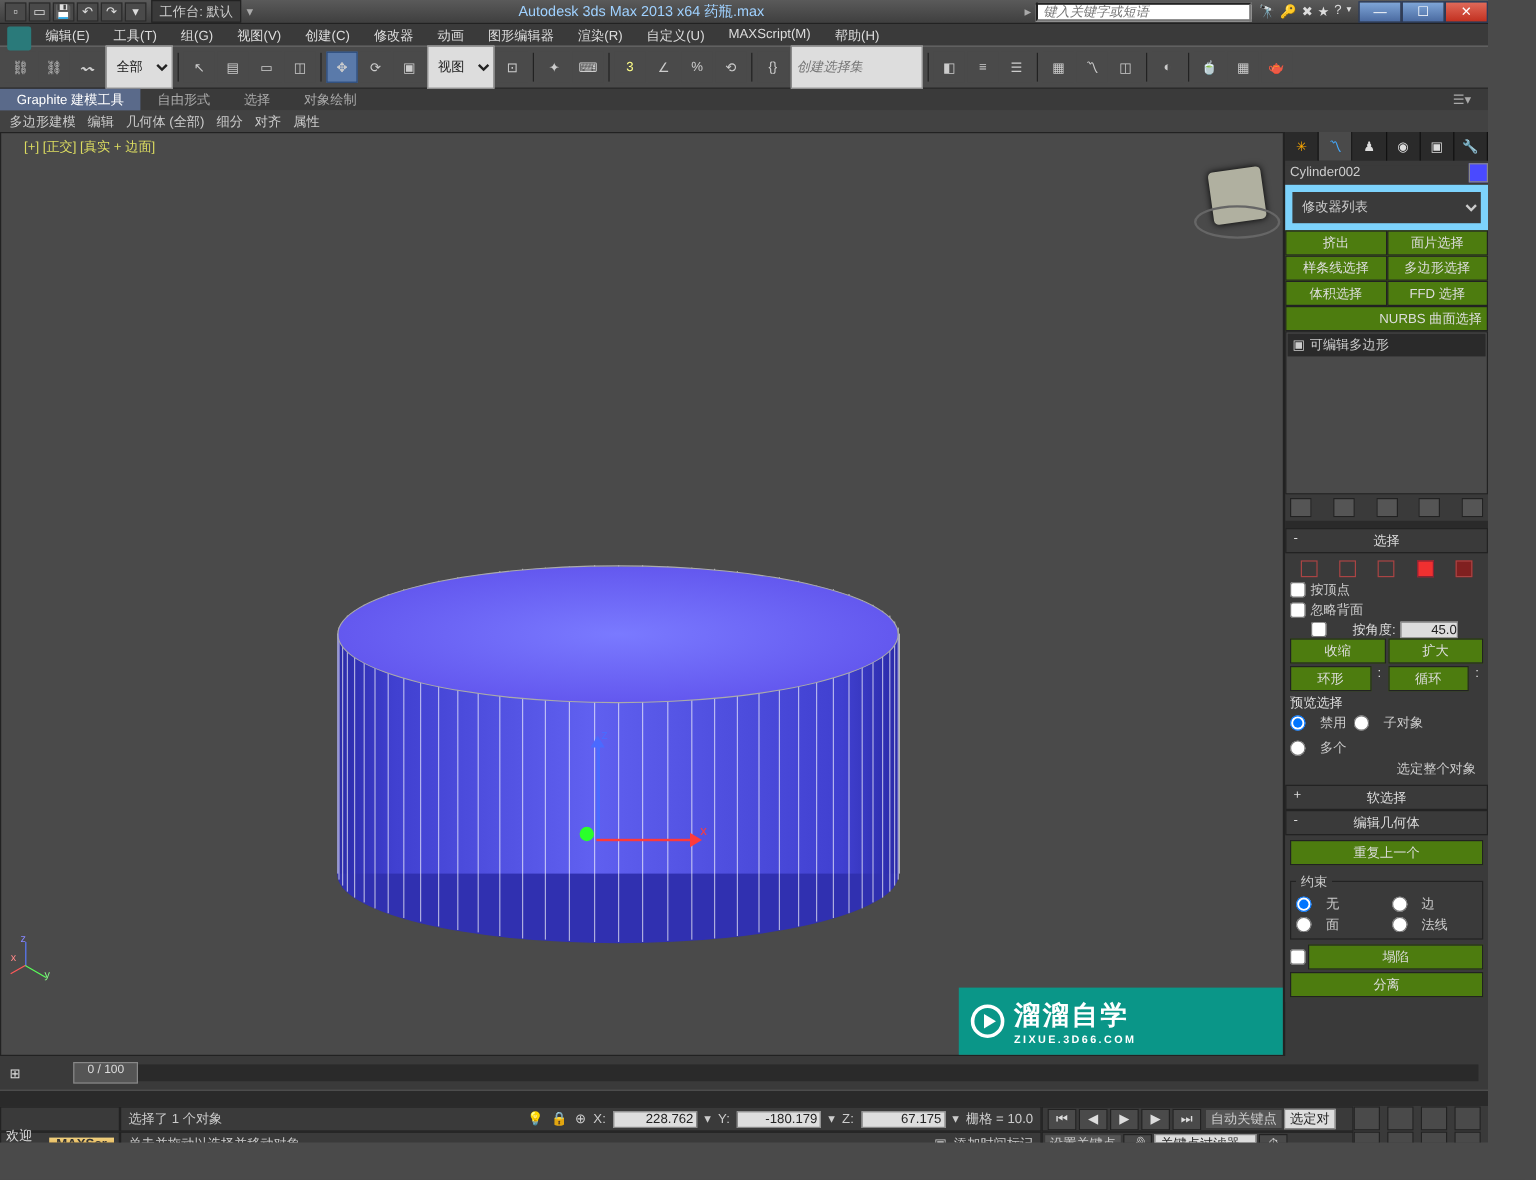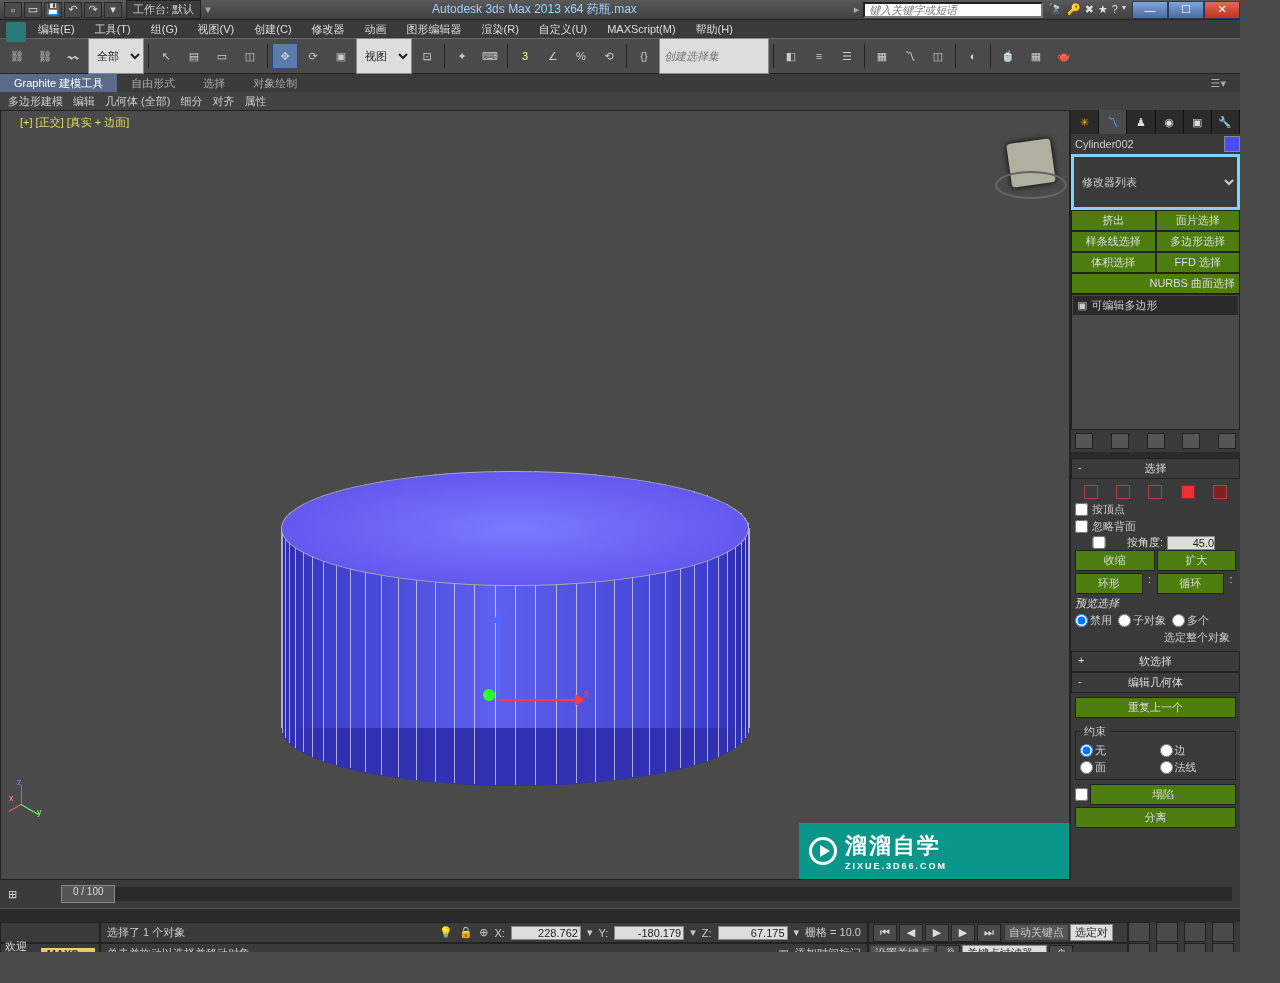--- a/index.html
+++ b/index.html
@@ -62,43 +62,43 @@
 .gizmo .gz .arrow { position:absolute; top:-8px; left:-5px; border-bottom:10px solid #4a6aff; border-left:6px solid transparent; border-right:6px solid transparent;}
 
 
 .cmdpanel { width: 170px; background: #3a3a3a; display: flex; flex-direction: column; border-left: 1px solid #222; }
 .cmd-tabs { display: flex; height: 24px; background: #2a2a2a; }
 .cmd-tab { flex: 1; display: flex; align-items: center; justify-content: center; cursor: pointer; border-right: 1px solid #111; }
 .cmd-tab.active { background: #4a4a4a; }
 .cmd-name { display: flex; align-items: center; height: 20px; background: #3a3a3a; }
 .cmd-name input { flex: 1; background: #3a3a3a; border: none; color: #ccc; padding: 0 4px; }
 .cmd-name .swatch { width: 16px; height: 16px; background: #4a4aff; border: 1px solid #888; }
-.cmd-drop { width: 100%; background: #3a3a3a; color: #ccc; border: 3px solid #7dd3fc; padding: 18px 4px; }
+.cmd-drop { width: 100%; background: #3a3a3a; color: #ccc; border: 6px solid #7dd3fc; padding: 6px 4px; }
 .btn-grid { display: grid; grid-template-columns: 1fr 1fr; }
 .pbtn { border: 1px solid #222; background: #4d7c0f; text-align: center; padding: 2px 0; cursor: pointer; }
 .pbtn.full { grid-column: span 2; }
 .stack { background: #4a4a4a; min-height: 136px; border: 1px solid #222; }
 .stack-item { padding: 2px 4px; background: #2a2a2a; color: #ccc; margin: 1px; display: flex; align-items: center; gap: 4px; }
 .stacktools { display: flex; justify-content: space-between; padding: 3px 4px; }
 .stacktools .sbtn { width: 18px; height: 16px; background: #555; border: 1px solid #222; }
 .rollhead { background: #3a3a3a; text-align: center; padding: 2px 0; border: 1px solid #222; position: relative; }
 .rollhead .collapse { position: absolute; left: 6px; top: 2px; }
 .rollbody { background: #3a3a3a; padding: 4px; }
 .sublvl { display: flex; justify-content: space-around; padding: 2px 0; }
 .sublvl span { width: 14px; height: 14px; border: 1px solid #823; display: inline-block; }
 .sublvl span.poly { background: #f03030; }
 .chk { display: flex; align-items: center; gap: 4px; color: #ccc; padding: 1px 0; }
 .chk input { accent-color: #888; }
 .ang-row { display: flex; align-items: center; gap: 4px; }
 .ang-row input { width: 48px; background: #ddd; color: #222; border: 1px solid #888; text-align: right; }
 .btn2 { display: flex; gap: 2px; }
 .btn2 .pbtn { flex: 1; }
-.previewsel { padding: 2px 0; font-style: italic; }
+.previewsel { padding: 2px 0; }
 .radios { display: flex; gap: 6px; color: #ccc; flex-wrap: wrap; }
-.radios label { display: flex; align-items: center; gap: 2px; }
+.radios label { display: flex; align-items: center; gap: 12px; }
 .selwhole { text-align: right; padding: 2px 6px; color: #ccc; }
 .constraint { border: 1px solid #222; padding: 4px; margin-top: 6px;}
 .constraint legend { color: #ccc; padding: 0 4px; }
 .constraint .radios { display: grid; grid-template-columns: 1fr 1fr; gap: 2px 8px; }
 
 
 .watermark { position: absolute; right: 0; bottom: 0; width: 270px; height: 56px; background: #0a9688; display: flex; align-items: center; padding-left: 10px; gap: 8px; color: #fff; font-family: "SimHei"; }
 .watermark .play { width: 28px; height: 28px; border: 3px solid #fff; border-radius: 50%; display: flex; align-items: center; justify-content: center; }
 .watermark .play::after { content:""; border-left: 10px solid #fff; border-top: 6px solid transparent; border-bottom: 6px solid transparent; margin-left: 3px; }
 .watermark .big { font-size: 22px; font-weight: bold; letter-spacing: 2px; }

